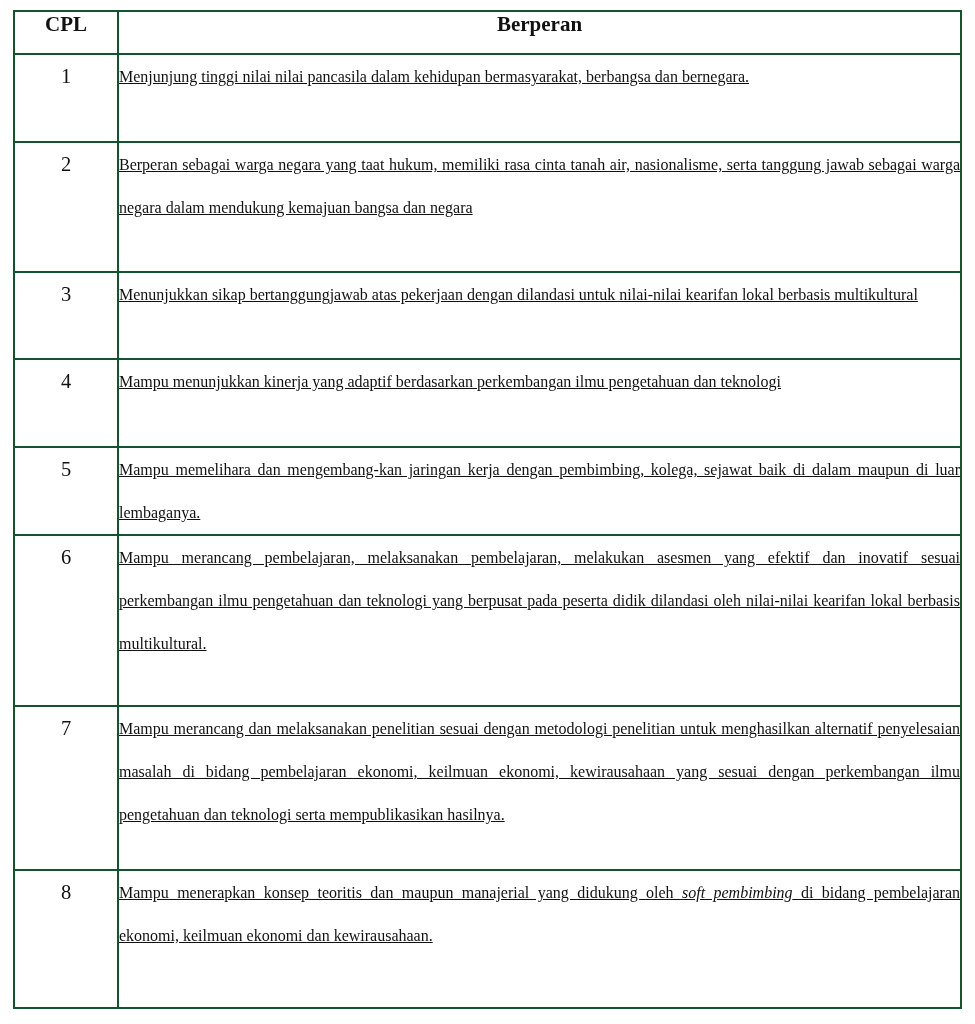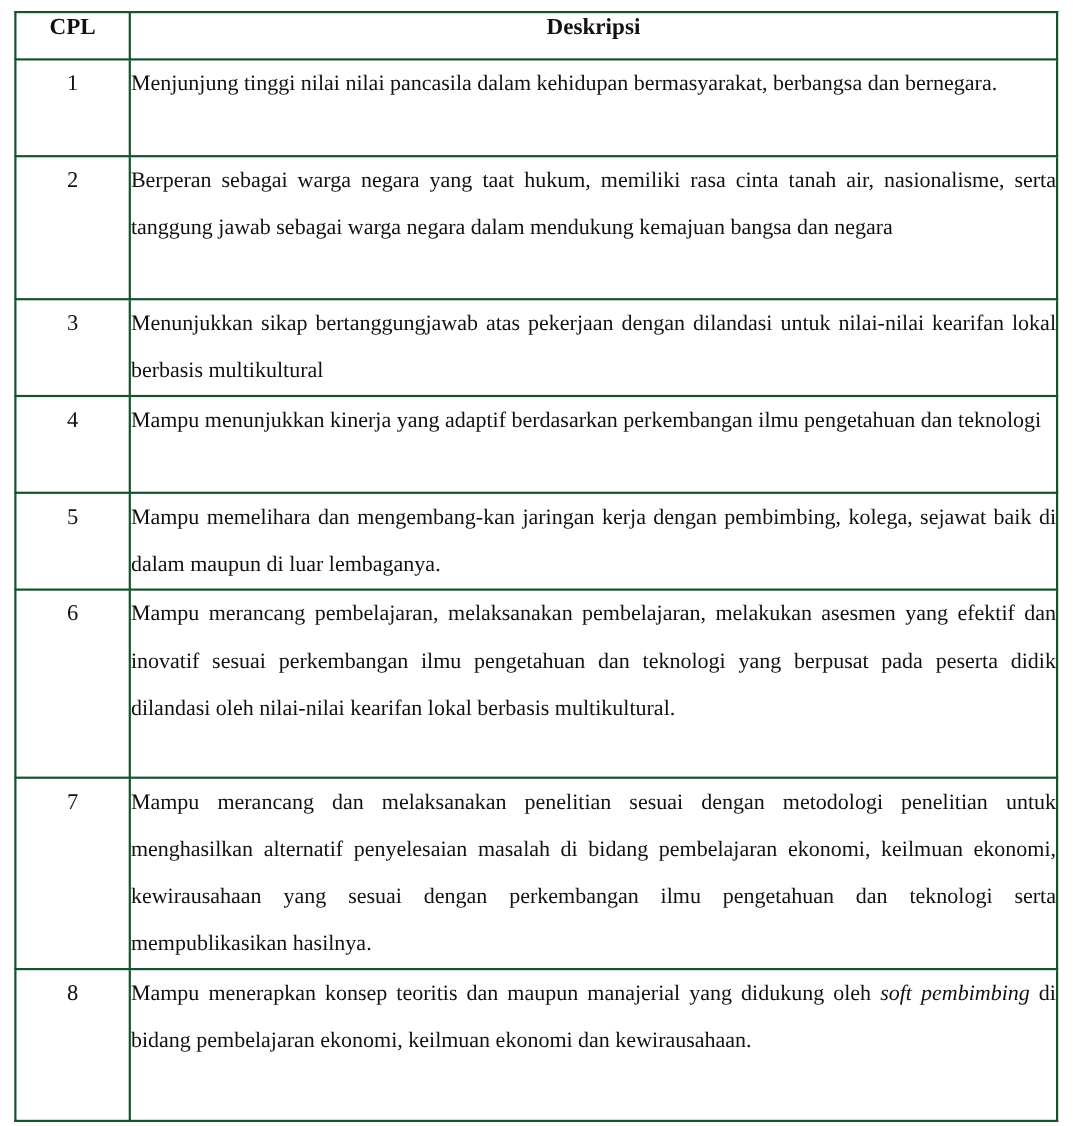--- a/index.html
+++ b/index.html
@@ -9,35 +9,35 @@
       position: absolute; left: 13px; top: 10px;
       width: 947px; border-collapse: collapse; table-layout: fixed;
     }
     table.cpl td, table.cpl th {
       border: 2px solid #14532d; vertical-align: top; padding: 0;
     }
     col.c1 { width: 104px; }
     col.c2 { width: 843px; }
     th { font-weight: bold; font-size: 21px; height: 41px; text-align: center; vertical-align: middle; }
     td.num { text-align: center; font-size: 20.5px; line-height: 43px; padding-top: 0; }
-    td.desc { font-size: 20px; line-height: 43px; padding: 0 11px 0 10px; text-align: justify; }
+    td.desc { font-size: 16px; line-height: 43px; padding: 0 11px 0 10px; text-align: justify; text-decoration: underline; }
     .it { font-style: italic; }
   </style>
 </head>
 <body>
 
 <table class="cpl">
   <colgroup>
       <col class="c1">
       <col class="c2">
     </colgroup>
   <thead>
     <tr>
       <th>CPL</th>
-      <th>Deskripsi</th>
+      <th>Berperan</th>
     </tr>
   </thead>
   <tbody>
     <tr style="height:88px">
       <td class="num">1</td>
       <td class="desc">Menjunjung tinggi nilai nilai pancasila dalam kehidupan bermasyarakat, berbangsa dan bernegara.</td>
     </tr>
     <tr style="height:130px">
       <td class="num">2</td>
       <td class="desc">Berperan sebagai warga negara yang taat hukum, memiliki rasa cinta tanah air, nasionalisme, serta tanggung jawab sebagai warga negara dalam mendukung kemajuan bangsa dan negara</td>

